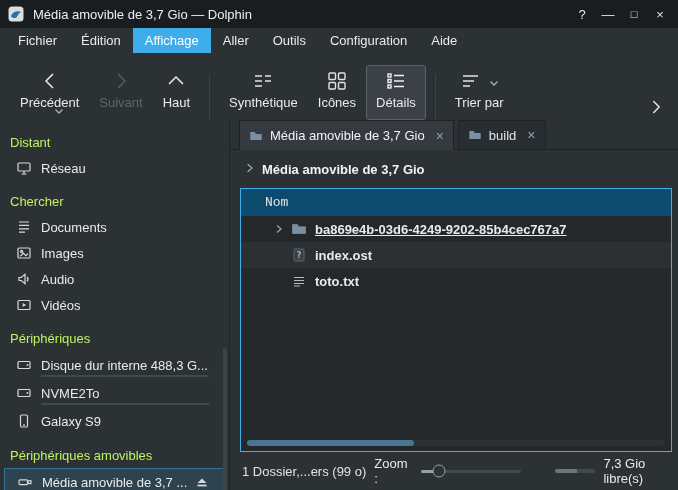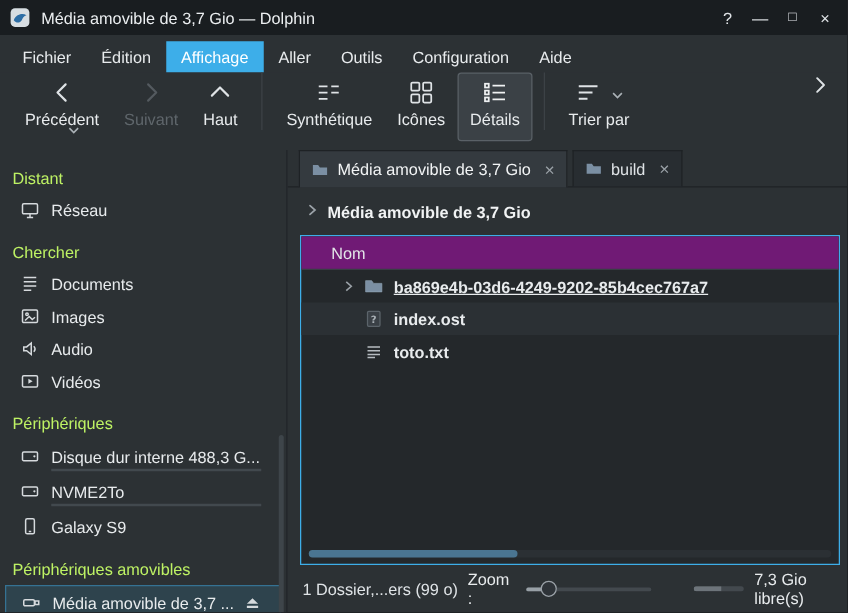--- a/index.html
+++ b/index.html
@@ -12,26 +12,26 @@
   
   .titlebar{ height:28px; flex:none; background:#191d20; display:flex; align-items:center; padding:0 8px;justify-content:center; }
   .app-icon{ width:16px; height:16px; flex:none; }
   .titlebar .title{ margin-left:9px; color:#eceff1; }
   .win-btns{ margin-left:auto; display:flex; align-items:center; gap:6px; }
   .wbtn{ width:20px; height:20px; display:flex; align-items:center; justify-content:center;
          color:#dfe3e6; font-size:13px; cursor:default; }
   .wbtn.maxi{ font-size:11px; }
 
   
-  .menubar{ height:30px; flex:none; display:flex; align-items:flex-end; padding:0 6px; background:#2c3134; }
+  .menubar{ height:30px; flex:none; display:flex; align-items:flex-start; padding:0 6px; background:#2c3134; }
   .menu-item{ padding:5px 12px; color:#e8ebed; }
   .menu-item.active{ background:#3daee9; color:#ffffff; }
 
   
-  .toolbar{ height:62px; flex:none; display:flex; align-items:flex-start; padding:0 10px; background:#2c3134; }
+  .toolbar{ height:62px; flex:none; display:flex; align-items:flex-end; padding:0 10px; background:#2c3134; }
   .tbtn{ position:relative; display:flex; flex-direction:column; align-items:center;
          padding:5px 9px 9px 9px; border-radius:3px; border:1px solid transparent; }
   .tbtn .iconrow{ height:22px; display:flex; align-items:center; gap:7px; }
   .tbtn .tlabel{ margin-top:2px; white-space:nowrap; }
   .tbtn.disabled .tlabel{ color:#5f666b; }
   .tbtn.pressed{ background:#3b4146; border-color:#5a6167; }
   .tbtn .under-caret{ position:absolute; bottom:1px; left:50%; transform:translateX(4px); }
   .tsep{ width:1px; height:46px; background:#3c4246; margin:0 9px; flex:none; }
   .toolbar .overflow{ margin-left:auto; display:flex; align-items:center; padding-right:2px; }
 
@@ -64,21 +64,21 @@
   .tab + .tab{ margin-left:4px; }
   .tab .tab-icon{ width:14px; height:14px; }
   .tab .tab-close{ color:#9aa1a7; font-size:14px; margin-left:4px; }
 
   .breadcrumb{ height:38px; flex:none; display:flex; align-items:center; padding-left:14px; gap:6px; }
   .breadcrumb .crumb{ font-weight:bold; color:#f1f3f4; }
 
   .view{ flex:1; margin:0 6px 0 10px; border:1px solid #3daee9; background:#24282b;
          position:relative; overflow:hidden; }
   .view-header{ height:27px; display:flex; align-items:center; padding-left:24px;
-                background:#701a75; border-bottom:1px solid #383f44; color:#e3e6e8; }
+                background:#0c4a6e; border-bottom:1px solid #383f44; color:#e3e6e8;font-family:Liberation Mono, monospace; }
   .frow{ height:26px; display:flex; align-items:center; padding-left:32px; gap:6px;font-weight:bold; }
   .frow.hl{ background:#2b3034; }
   .frow .expander{ width:12px; height:12px; flex:none; }
   .frow .noexp{ width:12px; flex:none; }
   .frow .ficon{ width:16px; height:16px; flex:none; }
   .frow .fname{ margin-left:2px; white-space:nowrap; }
   .frow .fname.underline{ text-decoration:underline; }
 
   .hscrollbar{ position:absolute; left:6px; right:6px; bottom:5px; height:6px; border-radius:3px; background:#2b3034; }
   .hthumb{ position:absolute; left:0; top:0; height:6px; width:40%; border-radius:3px; background:#4a7591; }

